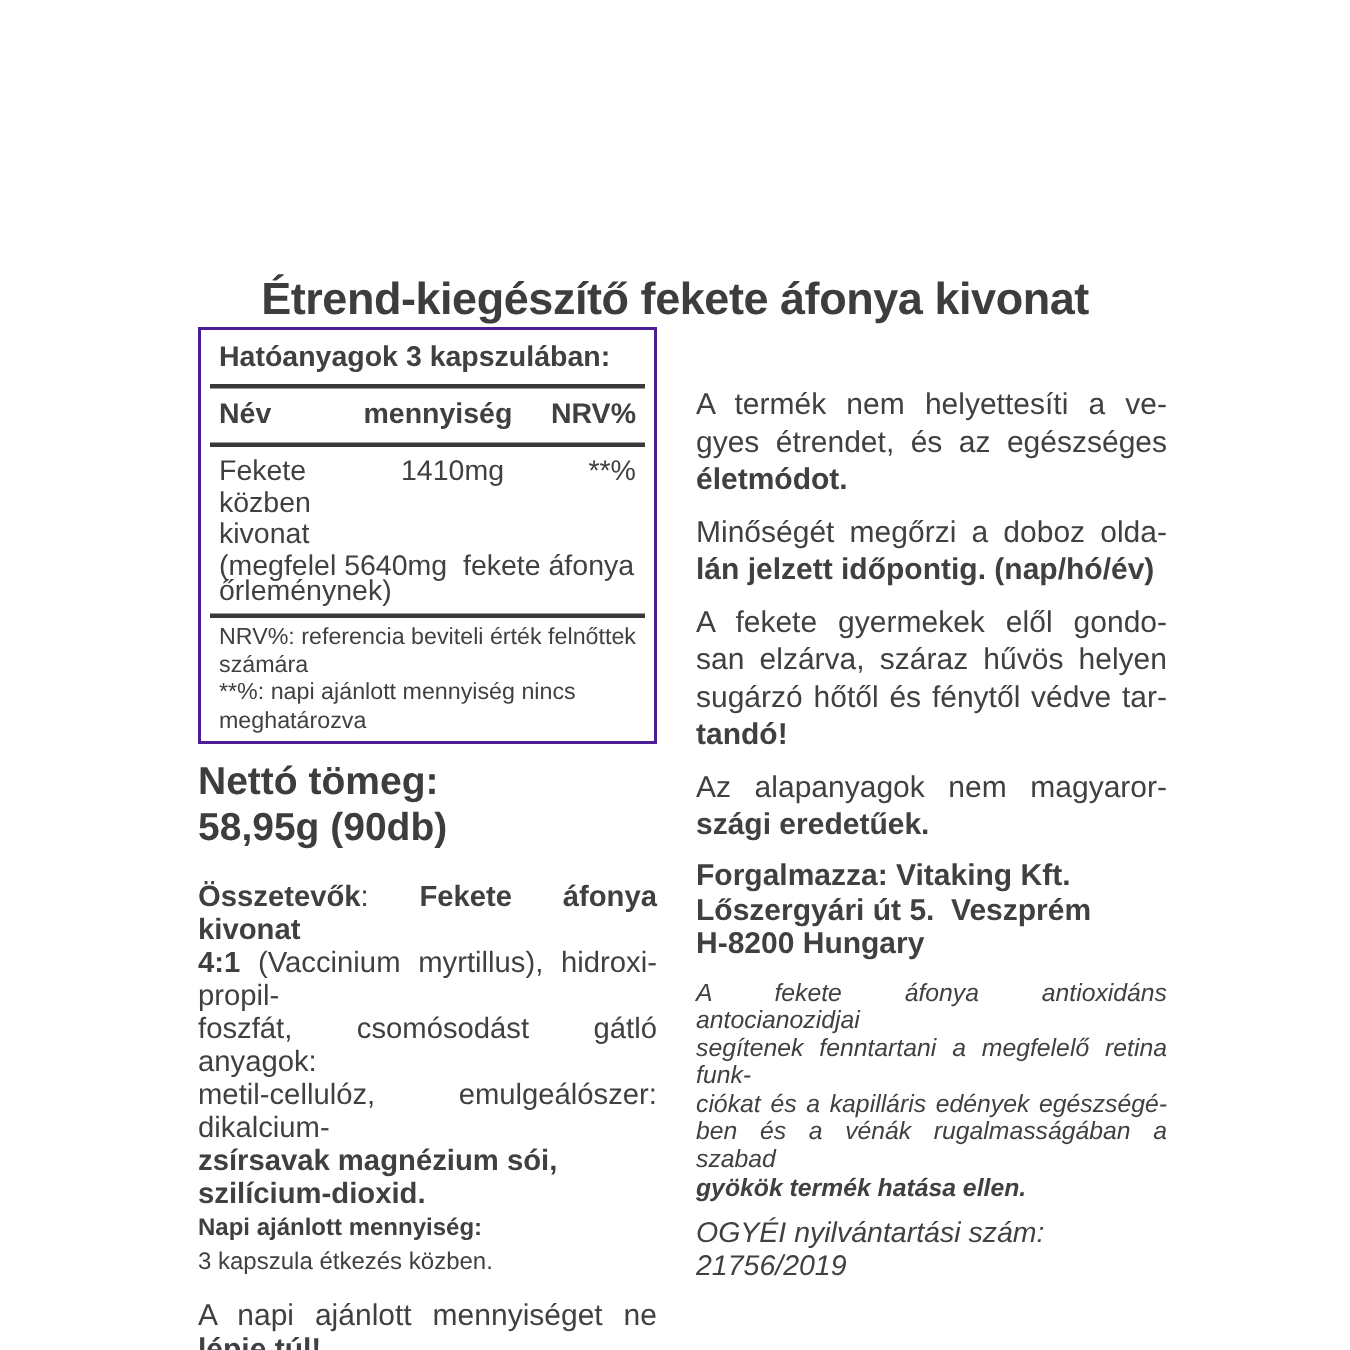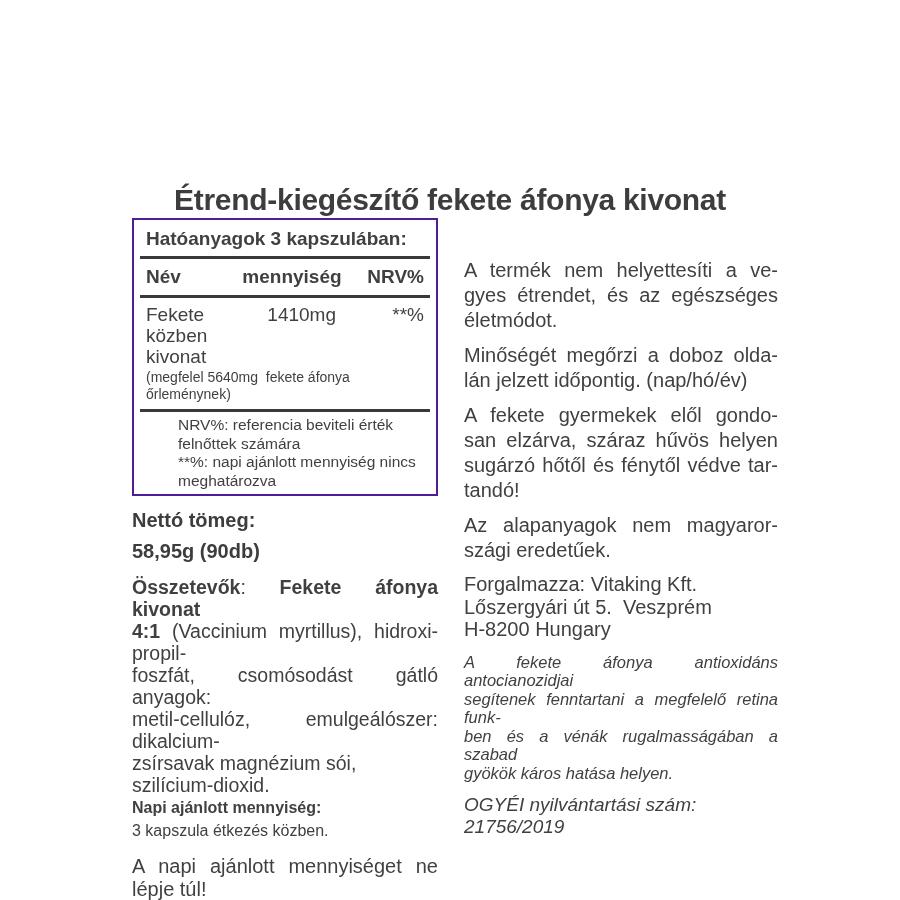--- a/index.html
+++ b/index.html
@@ -37,28 +37,28 @@
   .t-header { font-size: 19px; line-height: 20px; font-weight: bold; padding: 9px 6px 7px; }
   .rule { height: 3px; background: #39383b; }
   .t-cols { display: flex; font-size: 19px; line-height: 20px; font-weight: bold; padding: 8px 6px; }
   .c-name { width: 34%; }
   .c-qty  { width: 37%; text-align: center; }
   .c-nrv  { width: 29%; text-align: right; }
   .t-row { display: flex; font-size: 19px; line-height: 21px; padding: 6px 6px 0; }
   .r-name { width: 40%; }
   .r-qty  { width: 32%; text-align: center; }
   .r-nrv  { width: 28%; text-align: right; }
-  .t-note { font-size: 14px; line-height: 17px; padding: 2px 6px 6px; white-space: pre-wrap; }
-  .t-foot { font-size: 15.5px; line-height: 18.5px; padding: 4px 6px 4px; margin-left: 32px; }
+  .t-note { font-size: 19px; line-height: 17px; padding: 2px 6px 6px; white-space: pre-wrap; }
+  .t-foot { font-size: 15.5px; line-height: 18.5px; padding: 4px 6px 4px; }
 
   
-  .net { margin-top: 9px; font-size: 20px; line-height: 31px; font-weight: bold; color: #3d3c3f; }
-  .ing { margin-top: 9px; font-size: 19.5px; line-height: 22px; }
+  .net { margin-top: 9px; font-size: 26px; line-height: 31px; font-weight: bold; color: #3d3c3f; }
+  .ing { margin-top: 20px; font-size: 19.5px; line-height: 22px; }
   .jl  { text-align: justify; text-align-last: justify; }
-  .ll  { text-align: left; }
+  .ll  { text-align: left; font-weight: bold; }
   .b   { font-weight: bold; }
   .dosage { font-size: 16px; line-height: 23px; }
   .dosage-head { font-weight: bold; }
   .warn { margin-top: 13px; font-size: 20px; line-height: 23px; }
 
   
   .para { font-size: 20px; line-height: 25px; margin: 0 0 10px 0; }
   .para-addr { line-height: 22.5px; }
   .pre { white-space: pre-wrap; }
   .para-claim {
@@ -156,21 +156,22 @@
 
     <div class="para para-addr">
       <div class="ll pre">Forgalmazza: Vitaking Kft.</div>
       <div class="ll pre">Lőszergyári út 5.  Veszprém</div>
       <div class="ll pre">H-8200 Hungary</div>
     </div>
 
     <div class="para-claim">
       <div class="jl">A fekete áfonya antioxidáns antocianozidjai</div>
       <div class="jl">segítenek fenntartani a megfelelő retina funk-</div>
+      <div class="jl">ciókat és a kapilláris edények egészségé-</div>
       <div class="jl">ben és a vénák rugalmasságában a szabad</div>
-      <div class="ll">gyökök káros hatása helyen.</div>
+      <div class="ll">gyökök termék hatása ellen.</div>
     </div>
 
     <div class="para-reg">OGYÉI nyilvántartási szám: 21756/2019</div>
 
   </div>
 
 </div>
 
 </body></html>

